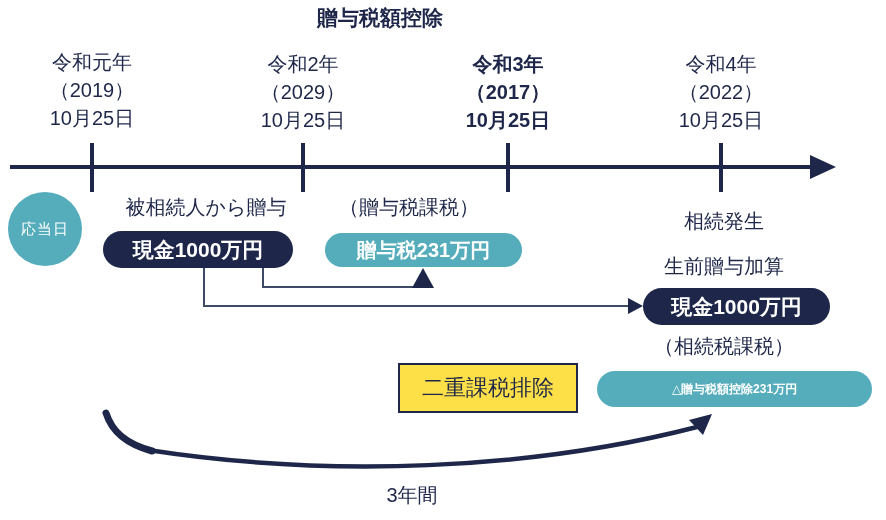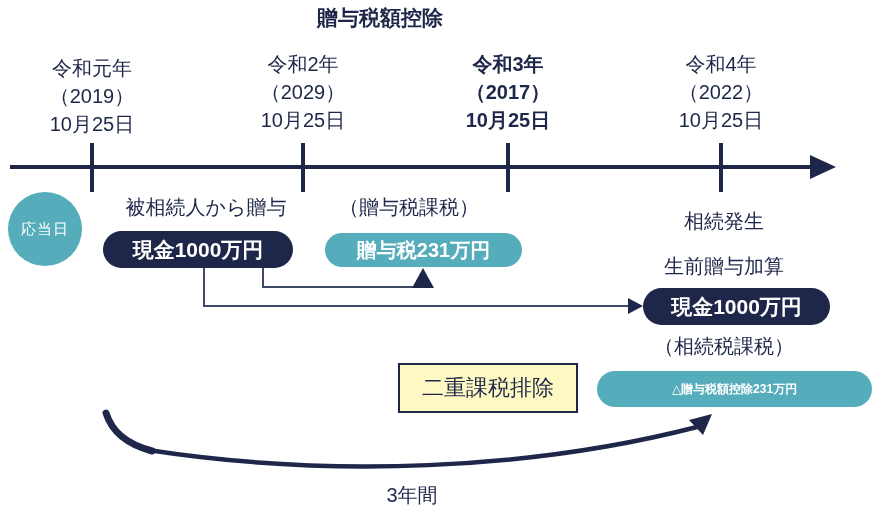--- a/index.html
+++ b/index.html
@@ -42,33 +42,33 @@
   .pill-navy{background:var(--navy);}
   .pill-teal{background:var(--teal);}
   .circle-badge{
     width:74px;height:74px;border-radius:50%;
     background:var(--teal);color:#fff;
     display:flex;align-items:center;justify-content:center;
     font-size:15px;letter-spacing:1px;white-space:nowrap;
   }
   .rect-box{
     display:flex;align-items:center;justify-content:center;
-    border:2.5px solid var(--navy);background:#fef9c3;
+    border:2.5px solid var(--navy);background:#fde047;
     color:var(--navy);font-size:22px;white-space:nowrap;
   }
   svg{position:absolute;left:0;top:0;}
 </style>
 </head>
 <body>
 
 <div class="canvas">
 
   <div class="abs center-x title" style="left:380px;top:4px;">贈与税額控除</div>
 
-  <div class="abs center-x date-col" style="left:92px;top:54px;">
+  <div class="abs center-x date-col" style="left:92px;top:48px;">
     <div>令和元年</div>
     <div>（2019）</div>
     <div>10月25日</div>
   </div>
   <div class="abs center-x date-col" style="left:303px;top:50px;">
     <div>令和2年</div>
     <div>（2029）</div>
     <div>10月25日</div>
   </div>
   <div class="abs center-x date-col" style="left:508px;top:50px;font-weight:bold;">

